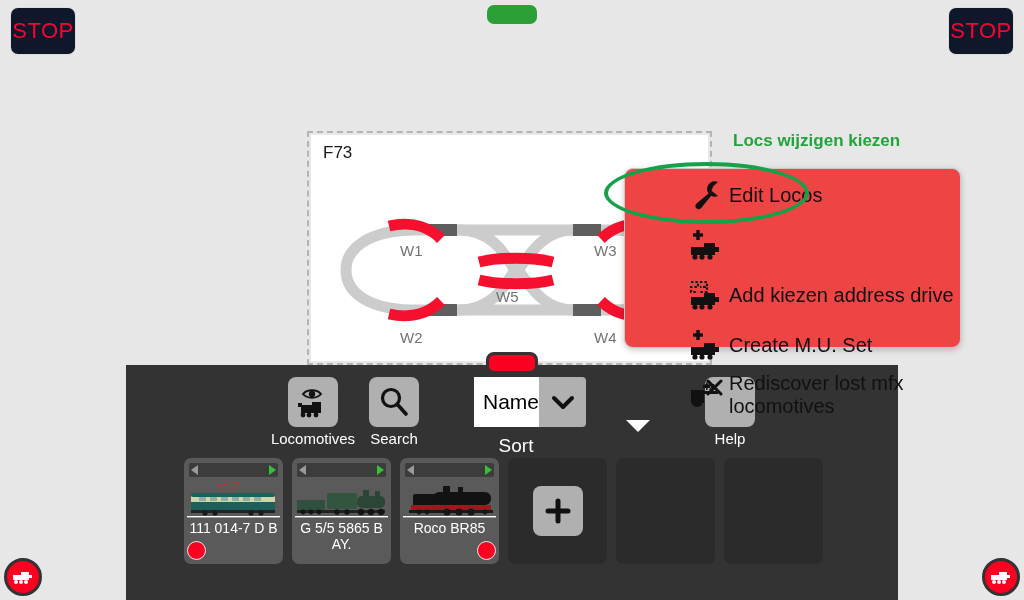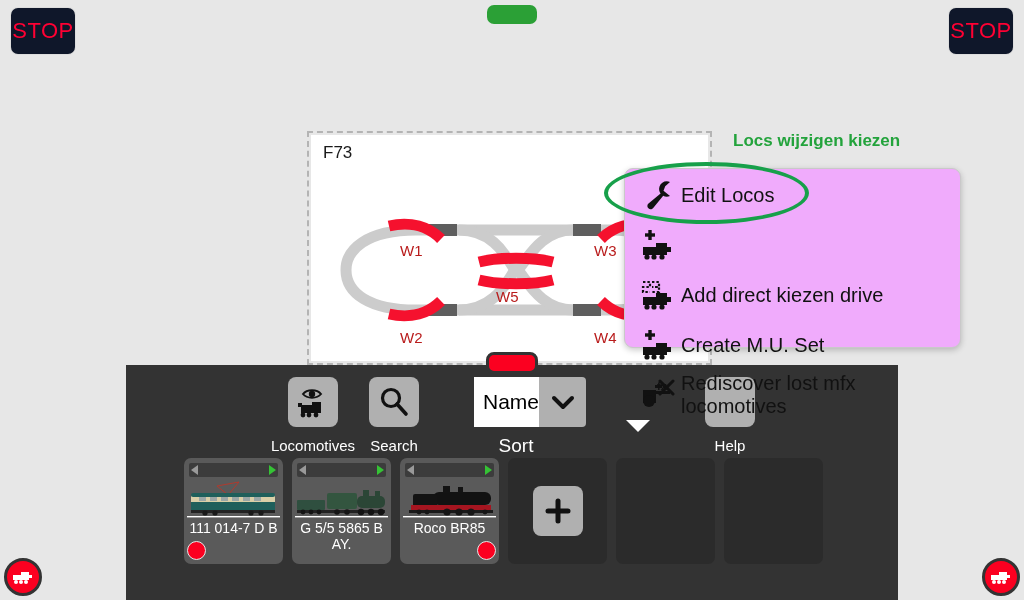--- a/index.html
+++ b/index.html
@@ -43,21 +43,21 @@
   }
   #track-canvas {
     position: relative; width: 100%; height: 100%;
     background: #ffffff; overflow: hidden;
   }
   #panel-title {
     position: absolute; left: 12px; top: 8px;
     font-size: 17px; color: #1a1a1a;
   }
   .sw-label {
-    position: absolute; font-size: 15px; color: #b91c1c;
+    position: absolute; font-size: 15px; color: #737373;
   }
 
   
   #stop-pill {
     position: absolute; left: 486px; top: 352px;
     width: 52px; height: 22px;
     background: #fb0020; border-radius: 8px;
     border: 3px solid #333333;
     z-index: 6;
   }
@@ -76,21 +76,21 @@
     position: absolute; top: 12px;
     display: flex; flex-direction: column; align-items: center;
     width: 84px;
   }
   .tool-btn {
     width: 50px; height: 50px;
     background: #b0b0b0; border-radius: 8px;
     display: flex; align-items: center; justify-content: center;
   }
   .tool-label {
-    margin-top: 10px; font-size: 15px; color: #ffffff;
+    margin-top: 3px; font-size: 15px; color: #ffffff;
   }
   #tool-loco   { left: 145px; }
   #tool-search { left: 226px; }
   #tool-edit   { left: 480px; }
   #tool-help   { left: 562px; }
 
   #sort-group {
     position: absolute; left: 310px; top: 12px;
     width: 160px;
     display: flex; flex-direction: column; align-items: center;
@@ -157,26 +157,27 @@
   }
   .add-btn {
     width: 50px; height: 50px; background: #b0b0b0;
     border-radius: 8px; display: flex; align-items: center; justify-content: center;
   }
 
   
   #menu {
     position: absolute; left: 624px; top: 168px;
     width: 337px; height: 180px;
-    background: #f0abfc;
+    background: #ef4444;
     border: 1px solid #c9c9c9;
     border-radius: 9px;
     box-shadow: 0 2px 6px rgba(0,0,0,.22);
     z-index: 10;
     padding-top: 1px;
+    padding-left: 48px;
   }
   .menu-item {
     height: 50px;
     display: flex; align-items: center;
     padding-left: 10px;
   }
   .menu-icon {
     width: 46px; height: 42px;
     display: flex; align-items: center; justify-content: center;
     flex: 0 0 46px;
@@ -473,21 +474,21 @@
           <g fill="#111111">
             <rect x="2" y="19" width="14" height="8"></rect>
             <rect x="15" y="15" width="11" height="12"></rect>
             <rect x="26" y="19" width="4" height="5"></rect>
             <circle cx="6" cy="29" r="2.6"></circle>
             <circle cx="13" cy="29" r="2.6"></circle>
             <circle cx="21" cy="29" r="2.6"></circle>
           </g>
         </svg>
       </div>
-      <div class="menu-text">Add direct kiezen drive</div>
+      <div class="menu-text">Add kiezen address drive</div>
     </div>
 
     <div class="menu-item">
       <div class="menu-icon">
         <svg width="34" height="34" viewBox="0 0 34 34">
           <g fill="#111111">
             <line x1="4" y1="7" x2="14" y2="7" stroke="#111" stroke-width="3.4"></line>
             <line x1="9" y1="2" x2="9" y2="12" stroke="#111" stroke-width="3.4"></line>
             <rect x="2" y="19" width="14" height="8"></rect>
             <rect x="15" y="15" width="11" height="12"></rect>

